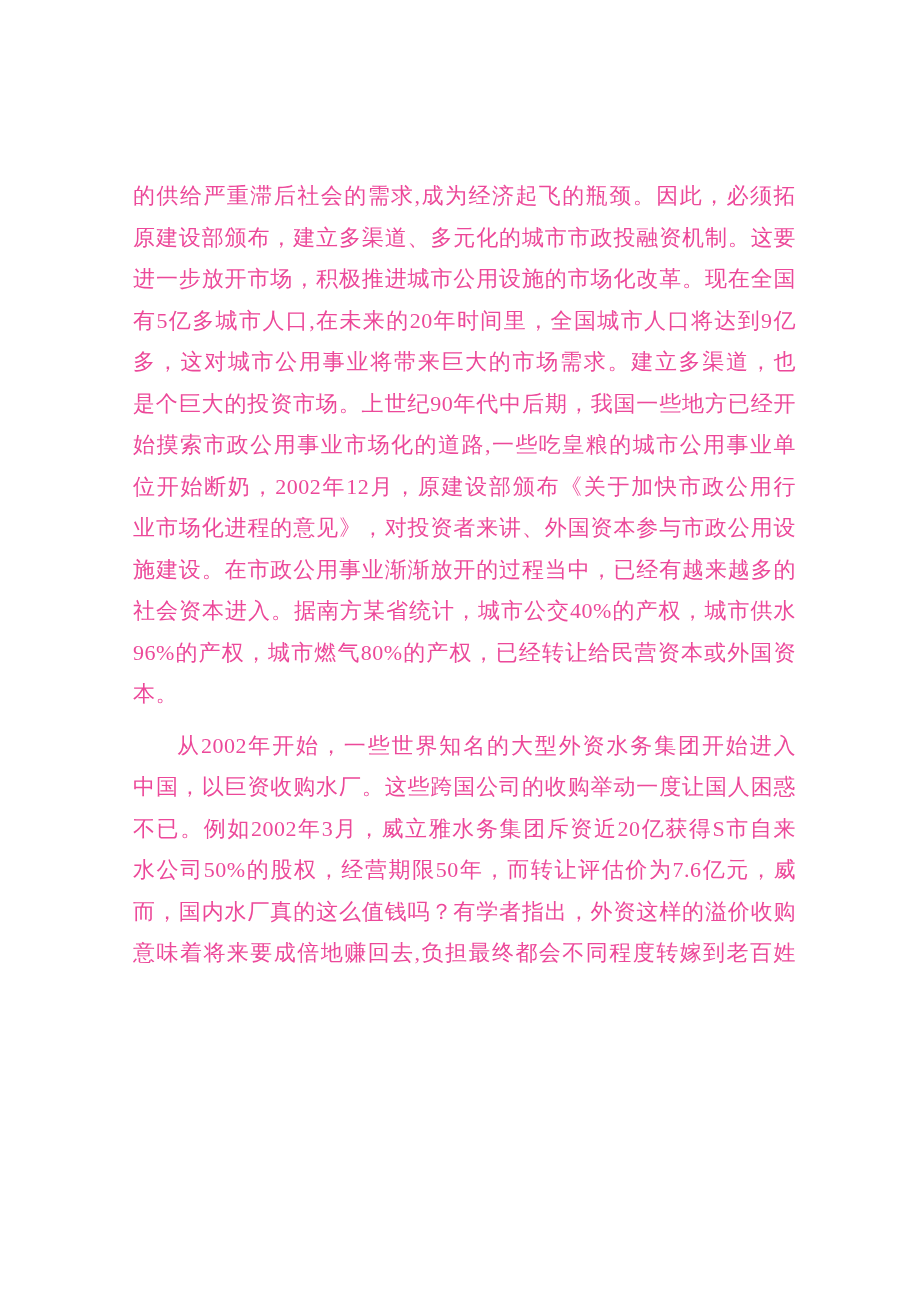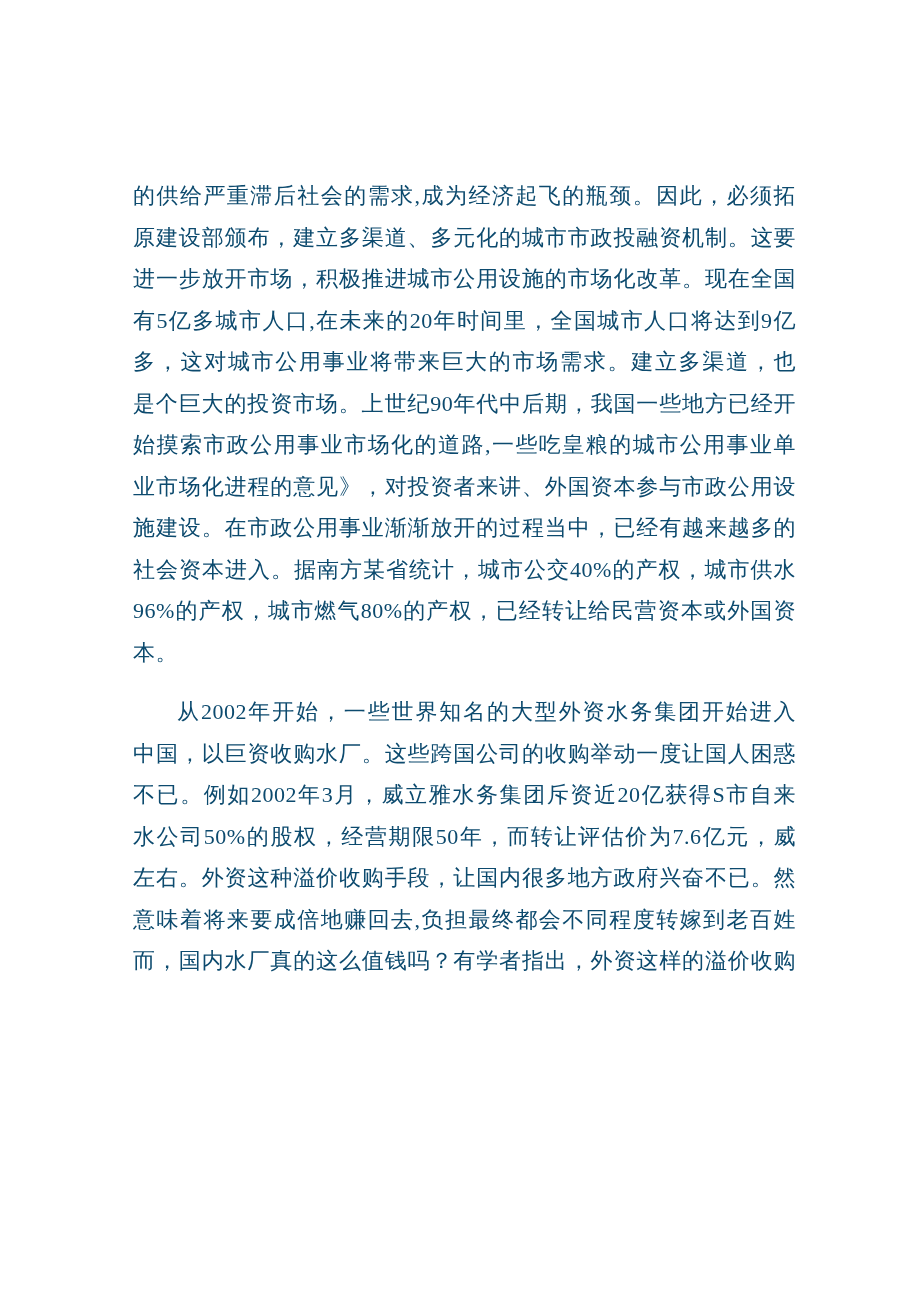--- a/index.html
+++ b/index.html
@@ -17,28 +17,28 @@
   .doc-page {
     position: absolute;
     inset: 0;
     background: #ffffff;
   }
   .text-block {
     position: absolute;
     left: 133px;
     top: 175px;
     width: 663px;
-    color: #0c4a6e;
+    color: #ec4899;
     font-size: 22px;
   }
   .paragraph {
     margin: 0;
   }
   .paragraph + .paragraph {
-    margin-top: 18px;
+    margin-top: 10px;
   }
   .line {
     line-height: 41.5px;
     height: 41.5px;
     overflow: hidden;
     text-align: justify;
     text-align-last: justify;
     letter-spacing: 0.5px;
   }
   .line.short {
@@ -56,31 +56,31 @@
   <div class="text-block">
 
     <div class="paragraph">
       <div class="line">的供给严重滞后社会的需求,成为经济起飞的瓶颈。因此，必须拓</div>
       <div class="line">原建设部颁布，建立多渠道、多元化的城市市政投融资机制。这要求</div>
       <div class="line">进一步放开市场，积极推进城市公用设施的市场化改革。现在全国</div>
       <div class="line">有5亿多城市人口,在未来的20年时间里，全国城市人口将达到9亿</div>
       <div class="line">多，这对城市公用事业将带来巨大的市场需求。建立多渠道，也</div>
       <div class="line">是个巨大的投资市场。上世纪90年代中后期，我国一些地方已经开</div>
       <div class="line">始摸索市政公用事业市场化的道路,一些吃皇粮的城市公用事业单</div>
+      <div class="line">位开始断奶，2002年12月，原建设部颁布《关于加快市政公用行</div>
       <div class="line">业市场化进程的意见》，对投资者来讲、外国资本参与市政公用设</div>
       <div class="line">施建设。在市政公用事业渐渐放开的过程当中，已经有越来越多的</div>
       <div class="line">社会资本进入。据南方某省统计，城市公交40%的产权，城市供水</div>
       <div class="line">96%的产权，城市燃气80%的产权，已经转让给民营资本或外国资</div>
       <div class="line short">本。</div>
     </div>
 
     <div class="paragraph">
       <div class="line indent">从2002年开始，一些世界知名的大型外资水务集团开始进入</div>
       <div class="line">中国，以巨资收购水厂。这些跨国公司的收购举动一度让国人困惑</div>
       <div class="line">不已。例如2002年3月，威立雅水务集团斥资近20亿获得S市自来</div>
       <div class="line">水公司50%的股权，经营期限50年，而转让评估价为7.6亿元，威</div>
-      <div class="line">左右。外资这种溢价收购手段，让国内很多地方政府兴奋不已。然</div>
+      <div class="line">而，国内水厂真的这么值钱吗？有学者指出，外资这样的溢价收购</div>
       <div class="line">意味着将来要成倍地赚回去,负担最终都会不同程度转嫁到老百姓</div>
-      <div class="line">而，国内水厂真的这么值钱吗？有学者指出，外资这样的溢价收购</div>
     </div>
 
   </div>
 </div>
 
 </body></html>

